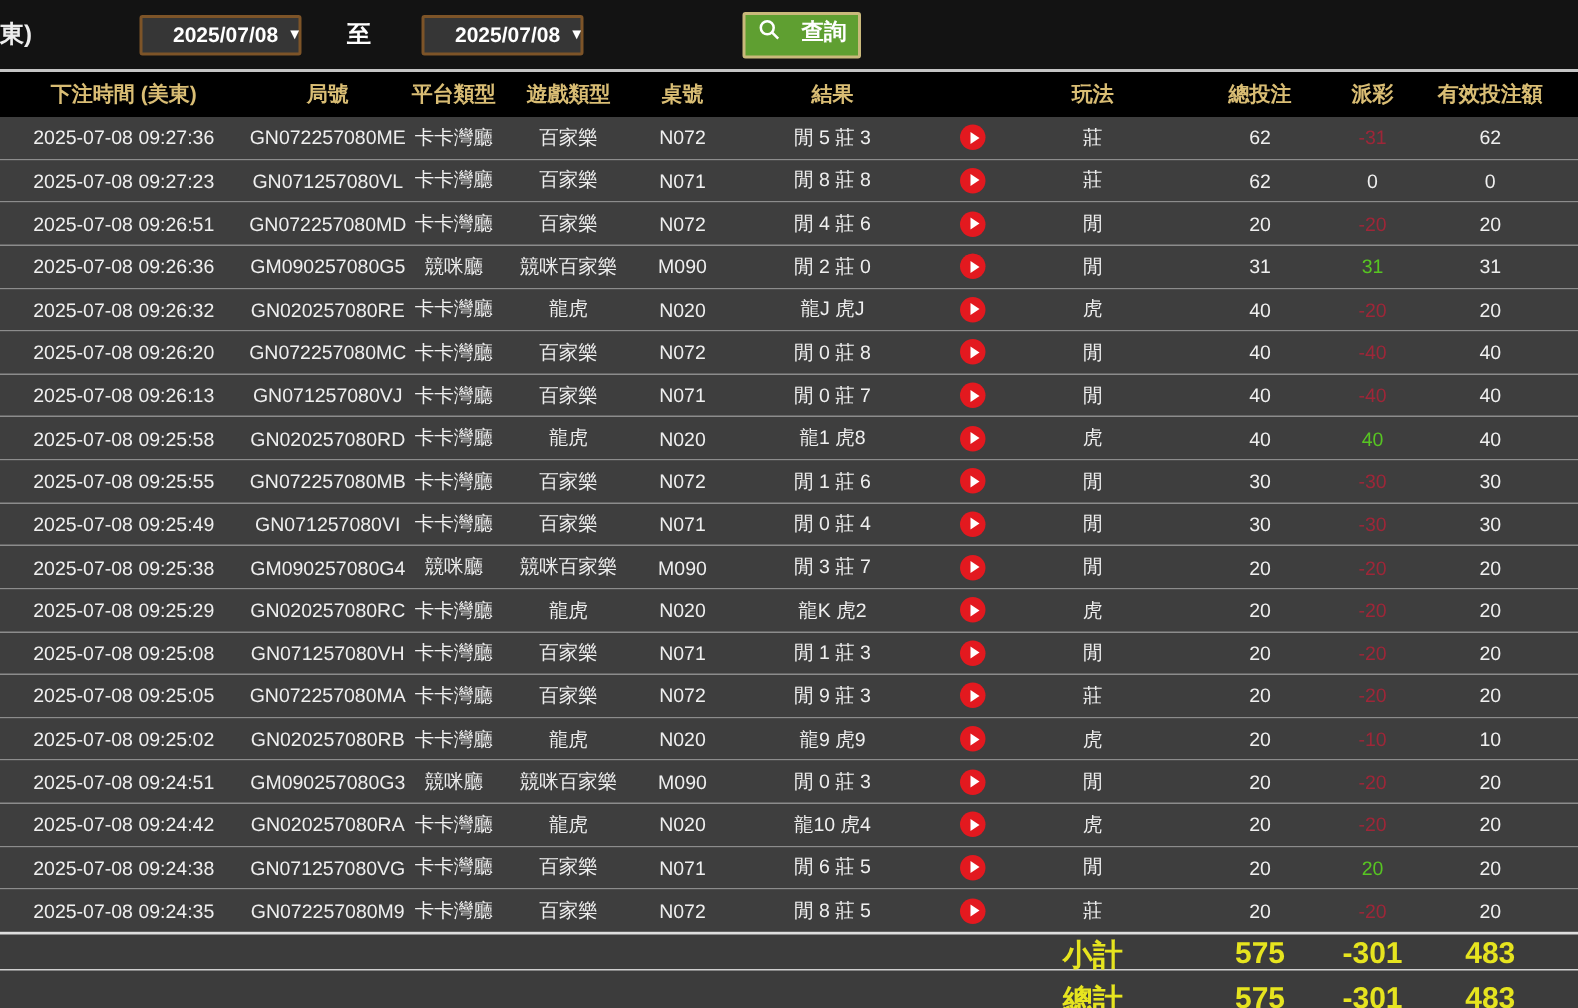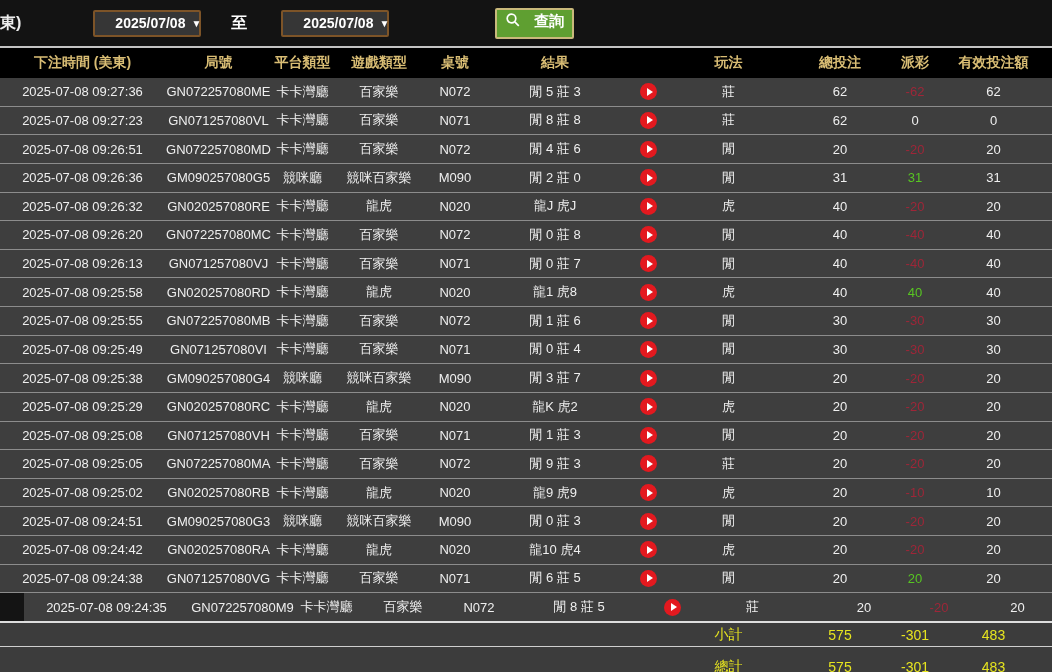--- a/index.html
+++ b/index.html
@@ -21,29 +21,29 @@
   .search{margin-left:106px;height:31px;display:inline-flex;gap:13px;
     background:#5f9f31;border:2px solid #c9b97b;border-radius:2px;color:#fff;
     font-size:15px;font-weight:bold;padding:2px 8px;cursor:pointer;
     font-family:"Liberation Sans","DejaVu Sans",sans-serif;}
   .thead{display:grid;grid-template-columns:var(--cols);height:32px;background:#000000;
     border-top:2px solid #c4c4c4;align-items:center;}
   .hcell{color:var(--gold);font-size:14px;font-weight:bold;text-align:center;}
   .tbody{display:flex;flex-direction:column;height:543px;}
   .row{display:grid;grid-template-columns:var(--cols);flex:1;align-items:center;
     background:var(--rowbg);border-bottom:1px solid var(--sep);color:#efefef;font-size:13px;}
-  .row:last-child{border-bottom:none;margin-left:24px;}
+  .row:last-child{border-bottom:none;}
   .cell{text-align:center;white-space:nowrap;}
   .playbtn{display:inline-flex;width:17px;height:17px;border-radius:50%;background:#e3191f;
     align-items:center;justify-content:center;cursor:pointer;vertical-align:middle;}
   .tri{width:0;height:0;border-left:6px solid #fff;border-top:4px solid transparent;
     border-bottom:4px solid transparent;margin-left:2px;}
   .pos{color:var(--pos);} .neg{color:var(--neg);}
   .frow{display:grid;grid-template-columns:var(--cols);height:25px;align-items:center;
-    background:#3c3c3c;color:var(--yellow);font-weight:normal;font-size:14px;}
+    background:#3c3c3c;color:var(--yellow);font-weight:bold;font-size:20px;}
   .frow.subtotal{border-top:2px solid #dedede;}
   .frow.total{border-top:1px solid #cfcfcf;height:40px;}
   .span7{grid-column:1 / 8;}
 </style>
 </head>
 <body>
 
 <div class="app">
 
   <div class="toolbar">
@@ -88,21 +88,21 @@
     <div class="cell">百家樂</div>
     <div class="cell">N072</div>
     <div class="cell">閒 5 莊 3</div>
     <div class="cell">
       <span class="playbtn">
         <span class="tri"></span>
       </span>
     </div>
     <div class="cell">莊</div>
     <div class="cell">62</div>
-    <div class="cell neg">-62</div>
+    <div class="cell neg">-31</div>
     <div class="cell">62</div>
   </div>
 
   <div class="row">
     <div class="cell">2025-07-08 09:27:23</div>
     <div class="cell">GN071257080VL</div>
     <div class="cell">卡卡灣廳</div>
     <div class="cell">百家樂</div>
     <div class="cell">N071</div>
     <div class="cell">閒 8 莊 8</div>

